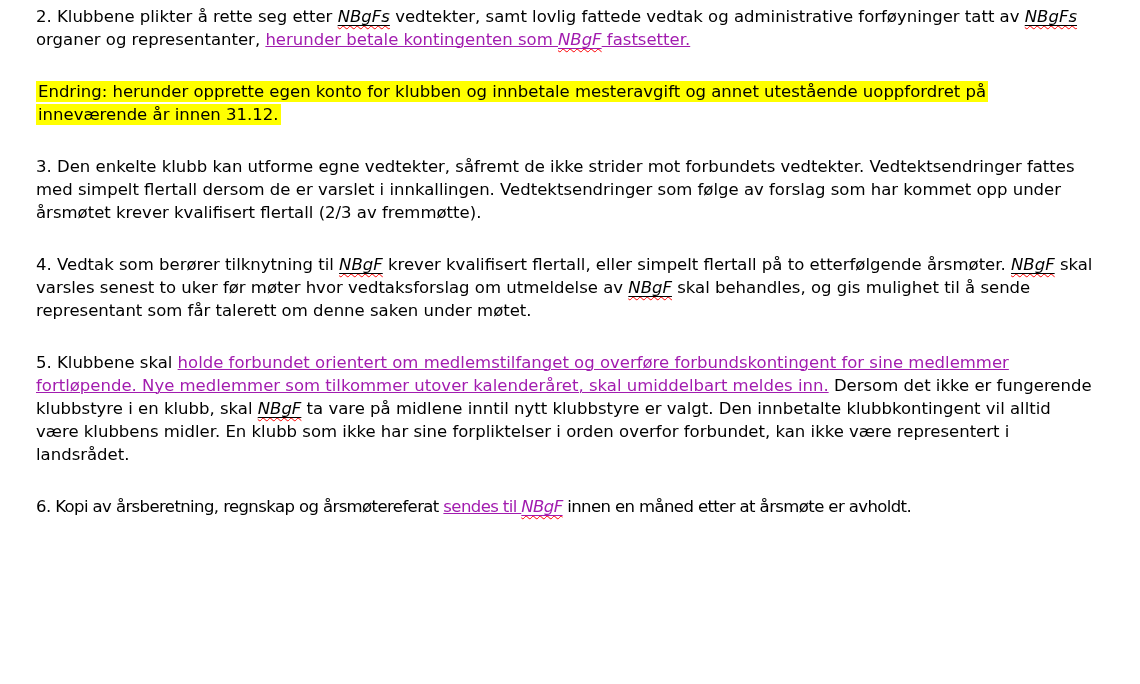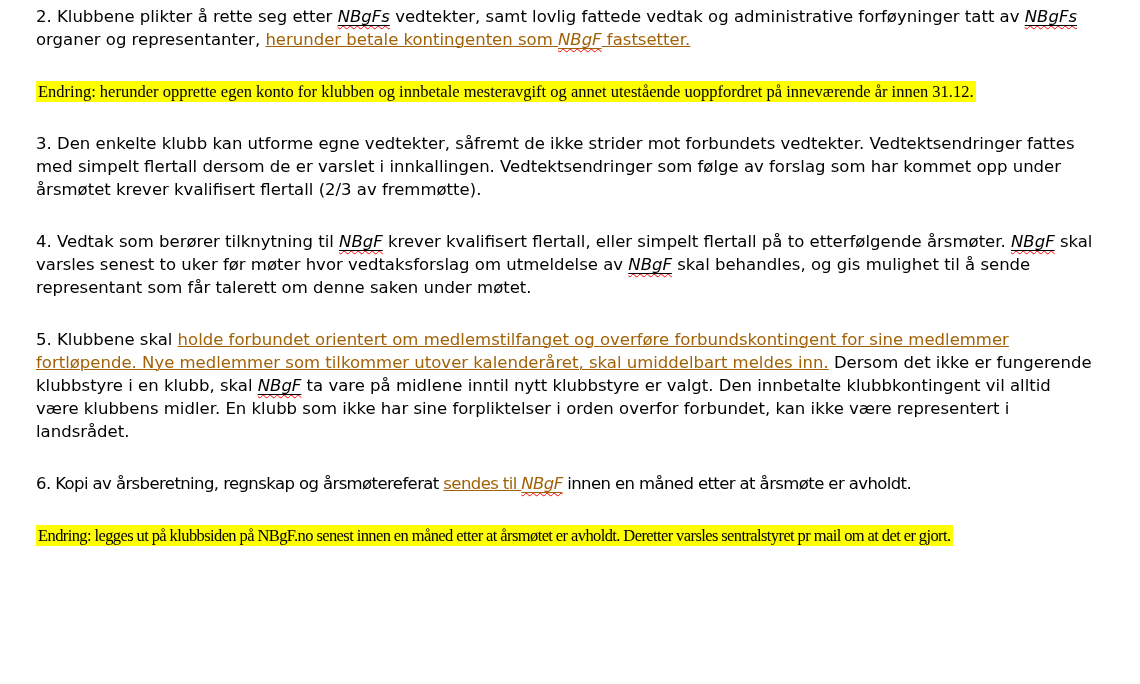--- a/index.html
+++ b/index.html
@@ -11,21 +11,21 @@
     font-family: "DejaVu Sans", "Liberation Sans", sans-serif;
     font-size: 16.5px;
     line-height: 23px;
     color: #000000;
     box-sizing: border-box;
     padding: 5px 42px 0 36px;
   }
   .para { margin: 0 0 29px 0; }
   
   .red {
-    color: #a16207;
+    color: #a21caf;
     text-decoration-line: underline;
     text-decoration-thickness: 1px;
   }
   
   .u {
     text-decoration-line: underline;
     text-decoration-thickness: 1px;
     font-style: italic;
   }
   
@@ -35,21 +35,20 @@
     text-decoration-color: #ff0000;
     text-decoration-thickness: 1px;
     text-underline-offset: 3px;
   }
   
   .hl {
     background: #ffff00;
     padding: 1px 2px;
     -webkit-box-decoration-break: clone;
     box-decoration-break: clone;
-    font-family: Liberation Serif, serif;
   }
   
   .cond { letter-spacing: -0.6px; margin-top: 15px; }
 </style>
 </head>
 <body>
 
 <div>
 
   <p class="para"><span>2. Klubbene plikter å rette seg etter </span><span class="sq"><span class="u">NBgFs</span></span><span> vedtekter, samt lovlig fattede vedtak og administrative forføyninger tatt av </span><span class="sq"><span class="u">NBgFs</span></span><span> organer og representanter, </span><span class="red">herunder betale kontingenten som </span><span class="red sq"><span class="u">NBgF</span></span><span class="red"> fastsetter.</span></p>
@@ -58,15 +57,14 @@
 
   <p class="para"><span>3. Den enkelte klubb kan utforme egne vedtekter, såfremt de ikke strider mot forbundets vedtekter. Vedtektsendringer fattes med simpelt flertall dersom de er varslet i innkallingen. Vedtektsendringer som følge av forslag som har kommet opp under årsmøtet krever kvalifisert flertall (2/3 av fremmøtte).</span></p>
 
   <p class="para"><span>4. Vedtak som berører tilknytning til </span><span class="sq"><span class="u">NBgF</span></span><span> krever kvalifisert flertall, eller simpelt flertall på to etterfølgende årsmøter. </span><span class="sq"><span class="u">NBgF</span></span><span> skal varsles senest to uker før møter hvor vedtaksforslag om utmeldelse av </span><span class="sq"><span class="u">NBgF</span></span><span> skal behandles, og gis mulighet til å sende representant som får talerett om denne saken under møtet.</span></p>
 
   <p class="para"><span>5. Klubbene skal </span><span class="red">holde forbundet orientert om medlemstilfanget </span><span class="red">og overføre forbundskontingent for sine medlemmer fortløpende. </span><span class="red">Nye medlemmer som tilkommer utover kalenderåret, skal umiddelbart meldes inn.</span><span> Dersom det ikke er fungerende klubbstyre i en klubb, skal </span><span class="sq"><span class="u">NBgF</span></span><span> ta vare på midlene inntil nytt klubbstyre er valgt. Den innbetalte klubbkontingent vil alltid være klubbens midler. En klubb som ikke har sine forpliktelser i orden overfor forbundet, kan ikke være representert i landsrådet.</span></p>
 
 
   <p class="para cond"><span>6. Kopi av årsberetning, regnskap og årsmøtereferat </span><span class="red">sendes til </span><span class="red sq"><span class="u">NBgF</span></span><span> innen en måned etter at årsmøte er avholdt.</span></p>
 
-  <p class="para cond"><span class="hl">Endring: legges ut på klubbsiden på NBgF.no senest innen en måned etter at årsmøtet er avholdt. Deretter varsles sentralstyret pr mail om at det er gjort.</span></p>
 
 </div>
 
 </body></html>

